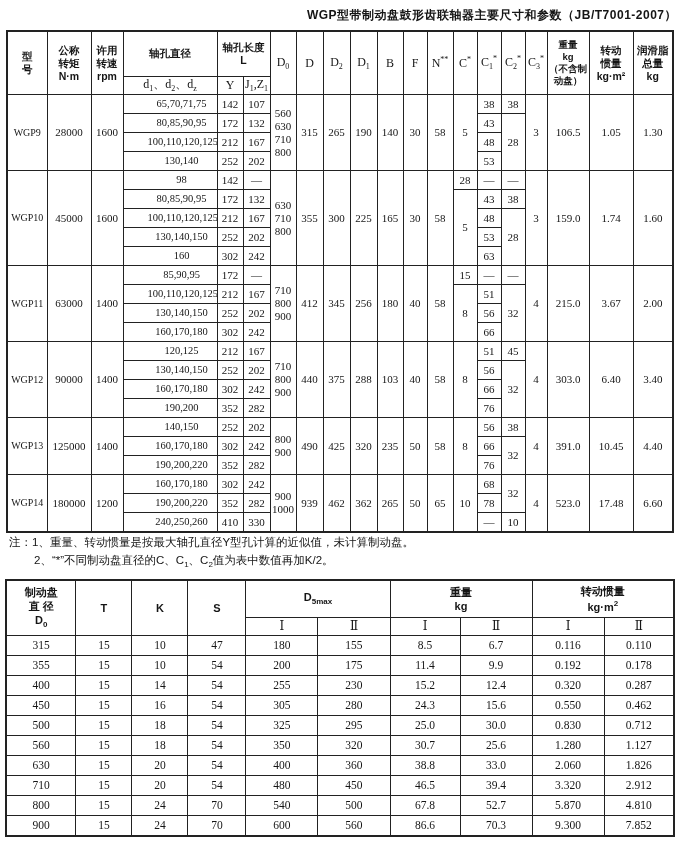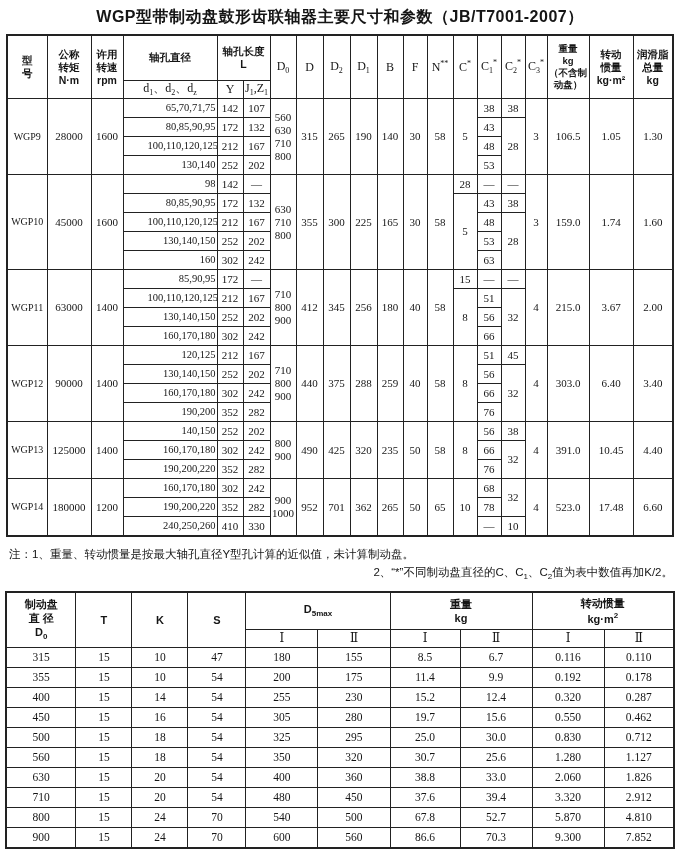--- a/index.html
+++ b/index.html
@@ -1,38 +1,38 @@
 <!DOCTYPE html>
 <html><head>
 <meta charset="utf-8">
 <style>
   html,body{margin:0;padding:0;background:#fff;color:#151515;}
   body{width:680px;height:860px;font-family:"Liberation Serif","DejaVu Serif",serif;}
   .page{padding:3px 3px 0 3px;}
   .title{font-family:"Liberation Sans","DejaVu Sans",sans-serif;font-weight:bold;
-         font-size:16px;text-align:center;margin:4px 0 6px 0;letter-spacing:.5px;}
+         font-size:12px;text-align:right;margin:4px 0 6px 0;letter-spacing:.5px;}
   table{border-collapse:collapse;table-layout:fixed;margin:0 auto;}
   th,td{border:1px solid #222;text-align:center;vertical-align:middle;padding:0 1px;overflow:hidden;}
   table{border:2px solid #222;}
   .pre{white-space:pre-line;}
   sub{font-size:8px;} sup{font-size:8px;}
   
   .t1{width:668px;}
   .t1 th{font-family:"Liberation Sans","DejaVu Sans",sans-serif;font-weight:bold;font-size:10.5px;line-height:1.25;}
   .t1 th.sym{font-family:"Liberation Serif","DejaVu Serif",serif;font-weight:normal;font-size:12px;}
   .t1 thead tr.hr1 th{height:44px;}
   .t1 thead tr.hr2 th{height:16px;margin-left:32px;}
   .t1 td{height:18px;font-size:11px;line-height:1.2;}
-  .t1 td.bores{text-align:right;padding-left:24px;font-size:10.5px;}
+  .t1 td.bores{text-align:center;padding-left:24px;font-size:10.5px;}
   .t1 td.model{font-size:10px;}
   .t1 th.small{font-size:9.5px;}
   
   .notes{font-family:"Liberation Sans","DejaVu Sans",sans-serif;font-size:11.5px;
-         line-height:1.5;margin:9px 4px 8px 6px;}
-  .notes .indent{padding-left:25px;text-align:right;}
+         line-height:1.5;margin:1px 4px 8px 6px;}
+  .notes .indent{padding-left:25px;}
   
   .t2{width:668px;}
   .t2 th{font-family:"Liberation Sans","DejaVu Sans",sans-serif;font-weight:bold;font-size:11px;line-height:1.3;}
   .t2 thead tr.hr1 th{height:36px;}
   .t2 thead tr.hr2 th{height:17px;font-family:"Liberation Serif","DejaVu Serif",serif;font-weight:normal;font-size:12px;}
   .t2 td{height:19px;font-size:11.5px;}
 </style>
 </head>
 <body>
 
@@ -250,21 +250,21 @@
           <td rowspan="4">1400</td>
           <td class="bores">120,125</td>
           <td>212</td>
           <td>167</td>
           <td rowspan="4" class="pre">710
 800
 900</td>
           <td rowspan="4">440</td>
           <td rowspan="4">375</td>
           <td rowspan="4">288</td>
-          <td rowspan="4">259</td>
+          <td rowspan="4">103</td>
           <td rowspan="4">40</td>
           <td rowspan="4">58</td>
           <td rowspan="4">8</td>
           <td>51</td>
           <td>45</td>
           <td rowspan="4">4</td>
           <td rowspan="4">303.0</td>
           <td rowspan="4">6.40</td>
           <td rowspan="4">3.40</td>
         </tr>
@@ -325,22 +325,22 @@
         </tr>
         <tr>
           <td rowspan="3" class="model">WGP14</td>
           <td rowspan="3">180000</td>
           <td rowspan="3">1200</td>
           <td class="bores">160,170,180</td>
           <td>302</td>
           <td>242</td>
           <td rowspan="3" class="pre">900
 1000</td>
-          <td rowspan="3">952</td>
-          <td rowspan="3">701</td>
+          <td rowspan="3">939</td>
+          <td rowspan="3">462</td>
           <td rowspan="3">362</td>
           <td rowspan="3">265</td>
           <td rowspan="3">50</td>
           <td rowspan="3">65</td>
           <td rowspan="3">10</td>
           <td>68</td>
           <td rowspan="2">32</td>
           <td rowspan="3">4</td>
           <td rowspan="3">523.0</td>
           <td rowspan="3">17.48</td>
@@ -440,21 +440,21 @@
           <td>0.320</td>
           <td>0.287</td>
         </tr>
         <tr>
           <td>450</td>
           <td>15</td>
           <td>16</td>
           <td>54</td>
           <td>305</td>
           <td>280</td>
-          <td>19.7</td>
+          <td>24.3</td>
           <td>15.6</td>
           <td>0.550</td>
           <td>0.462</td>
         </tr>
         <tr>
           <td>500</td>
           <td>15</td>
           <td>18</td>
           <td>54</td>
           <td>325</td>
@@ -488,21 +488,21 @@
           <td>2.060</td>
           <td>1.826</td>
         </tr>
         <tr>
           <td>710</td>
           <td>15</td>
           <td>20</td>
           <td>54</td>
           <td>480</td>
           <td>450</td>
-          <td>37.6</td>
+          <td>46.5</td>
           <td>39.4</td>
           <td>3.320</td>
           <td>2.912</td>
         </tr>
         <tr>
           <td>800</td>
           <td>15</td>
           <td>24</td>
           <td>70</td>
           <td>540</td>

